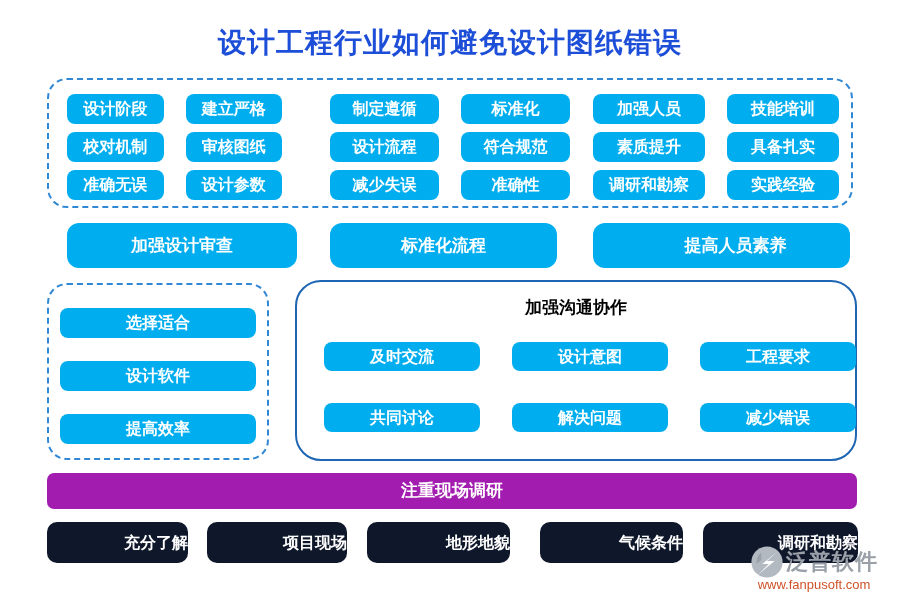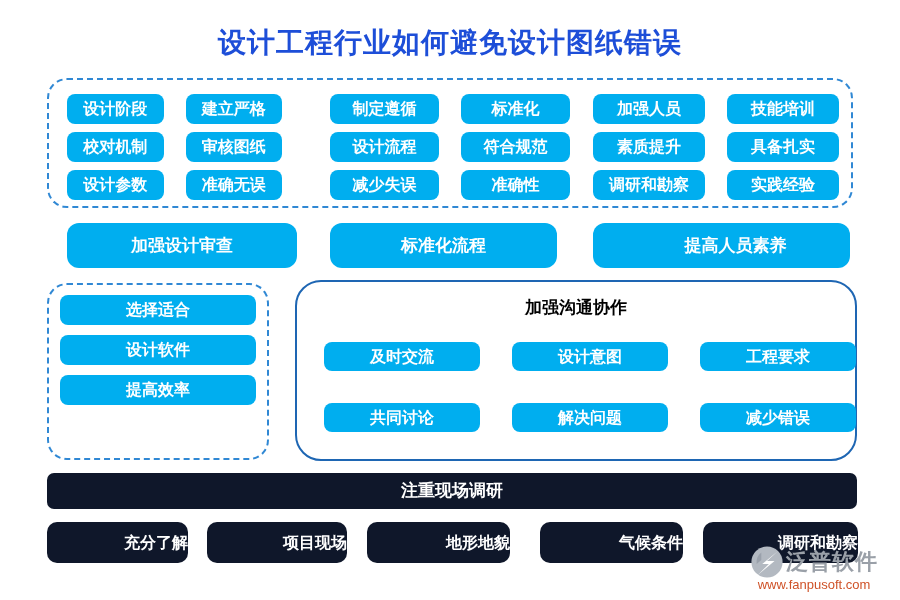--- a/index.html
+++ b/index.html
@@ -37,38 +37,38 @@
   .strategy.s1 { left: 67px;  width: 230px; }
   .strategy.s2 { left: 330px; width: 227px; }
   .strategy.s3 { left: 593px; width: 229px; padding-left: 28px; }
   
   .soft-panel {
     position: absolute; left: 47px; top: 283px; width: 222px; height: 177px;
     border: 2px dashed #3088d4; border-radius: 20px; box-sizing: border-box;
     text-align: center;
   }
   .panel-title { font-size: 17px; font-weight: bold; color: #000000; margin-top: 12px; }
-  .soft-panel .chip { width: 196px; margin: 10px auto 0 auto; }
+  .soft-panel .chip { width: 196px; margin: 23px auto 0 auto; }
   
   .comm-panel {
     position: absolute; left: 295px; top: 280px; width: 562px; height: 181px;
     border: 2px solid #1E66B3; border-radius: 26px; box-sizing: border-box;
     text-align: center;
   }
   .comm-panel .panel-title { margin-top: 14px; }
   .comm-grid {
     position: absolute; left: 27px; top: 60px; width: 508px;
     display: grid; grid-template-columns: repeat(3, 156px);
     justify-content: space-between; row-gap: 18px; gap: 32px;
   }
   .comm-grid .chip { height: 29px; line-height: 29px; }
   
   .research-bar {
     position: absolute; left: 47px; top: 473px; width: 810px; height: 36px;
-    background: #0f172a; border-radius: 7px; color: #ffffff;
+    background: #a21caf; border-radius: 7px; color: #ffffff;
     font-size: 17px; font-weight: bold; text-align: center; line-height: 36px;
     box-sizing: border-box;
   }
   
   .bottom-chip {
     position: absolute; top: 522px; height: 41px; line-height: 41px;
     background: #0f172a; color: #ffffff; font-weight: bold; font-size: 16px;
     text-align: right; border-radius: 10px;
   }
   .bottom-chip.b1 { left: 47px;  width: 141px; }
@@ -92,22 +92,22 @@
 <div class="page">
 
   <h1 class="title">设计工程行业如何避免设计图纸错误</h1>
 
   <div class="kw-panel">
     <div class="kw-group g1">
       <div class="chip">设计阶段</div>
       <div class="chip">建立严格</div>
       <div class="chip">校对机制</div>
       <div class="chip">审核图纸</div>
+      <div class="chip">准确无误</div>
       <div class="chip">设计参数</div>
-      <div class="chip">准确无误</div>
     </div>
     <div class="kw-group g2">
       <div class="chip">制定遵循</div>
       <div class="chip">标准化</div>
       <div class="chip">设计流程</div>
       <div class="chip">符合规范</div>
       <div class="chip">减少失误</div>
       <div class="chip">准确性</div>
     </div>
     <div class="kw-group g3">

